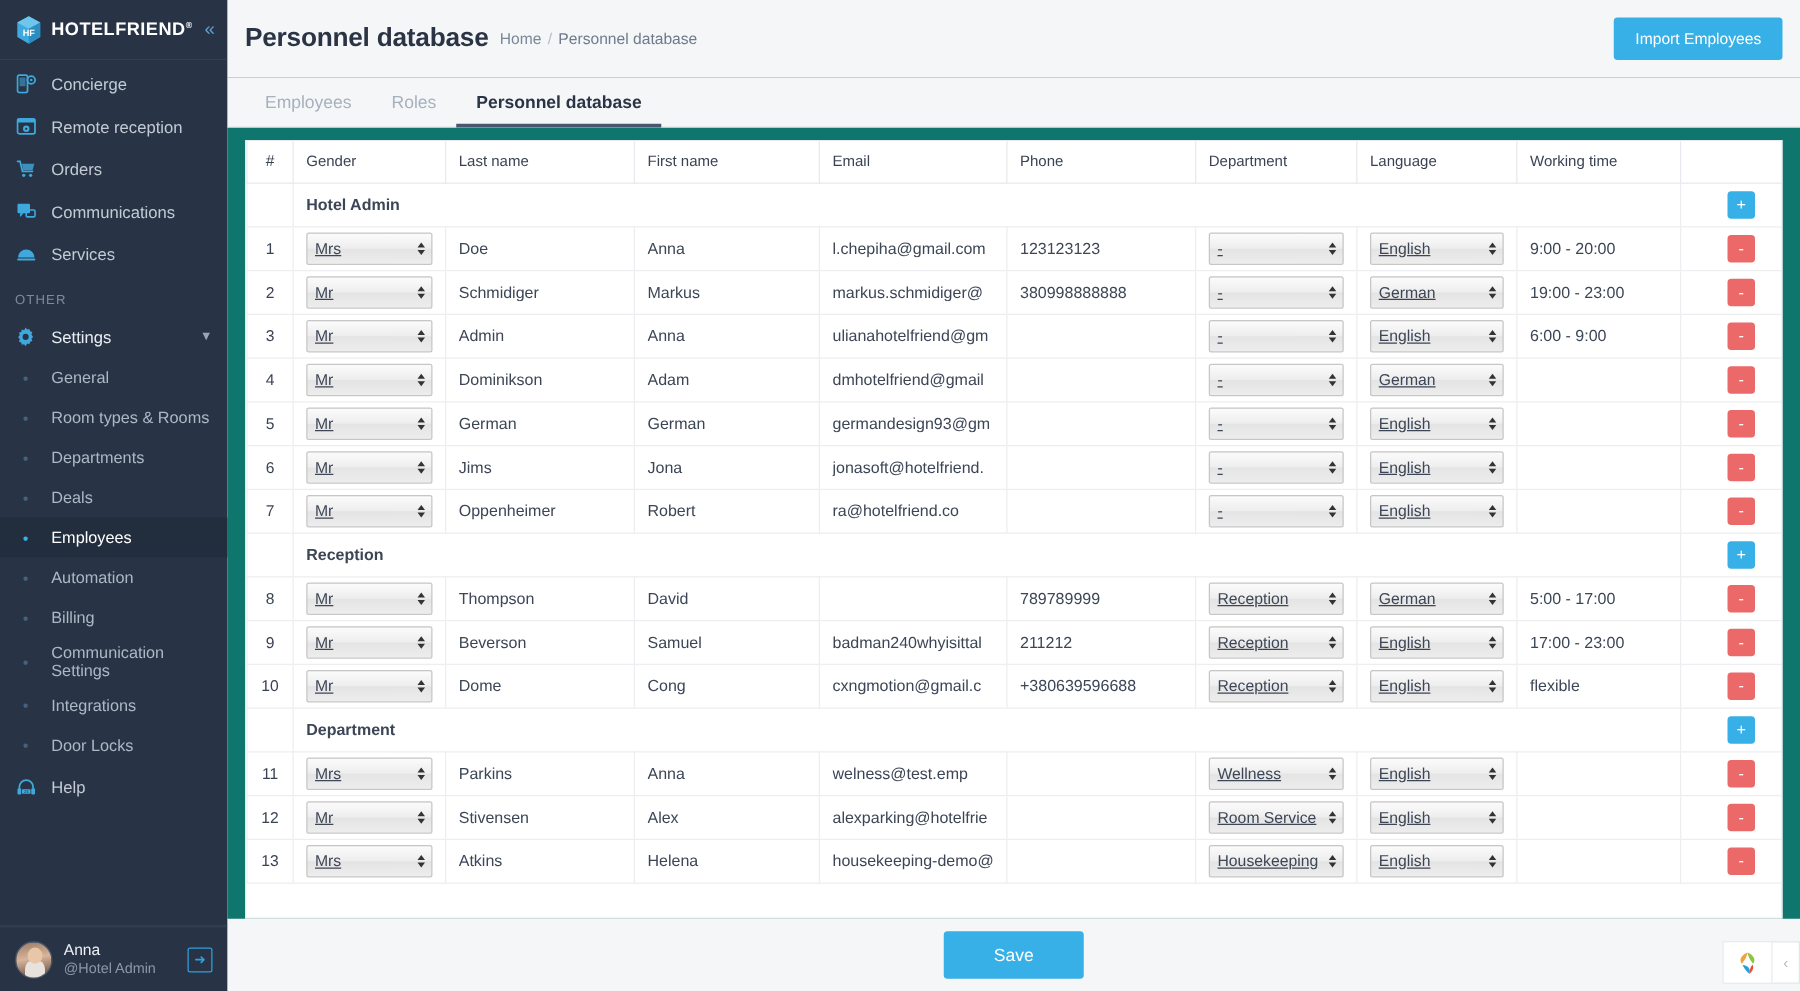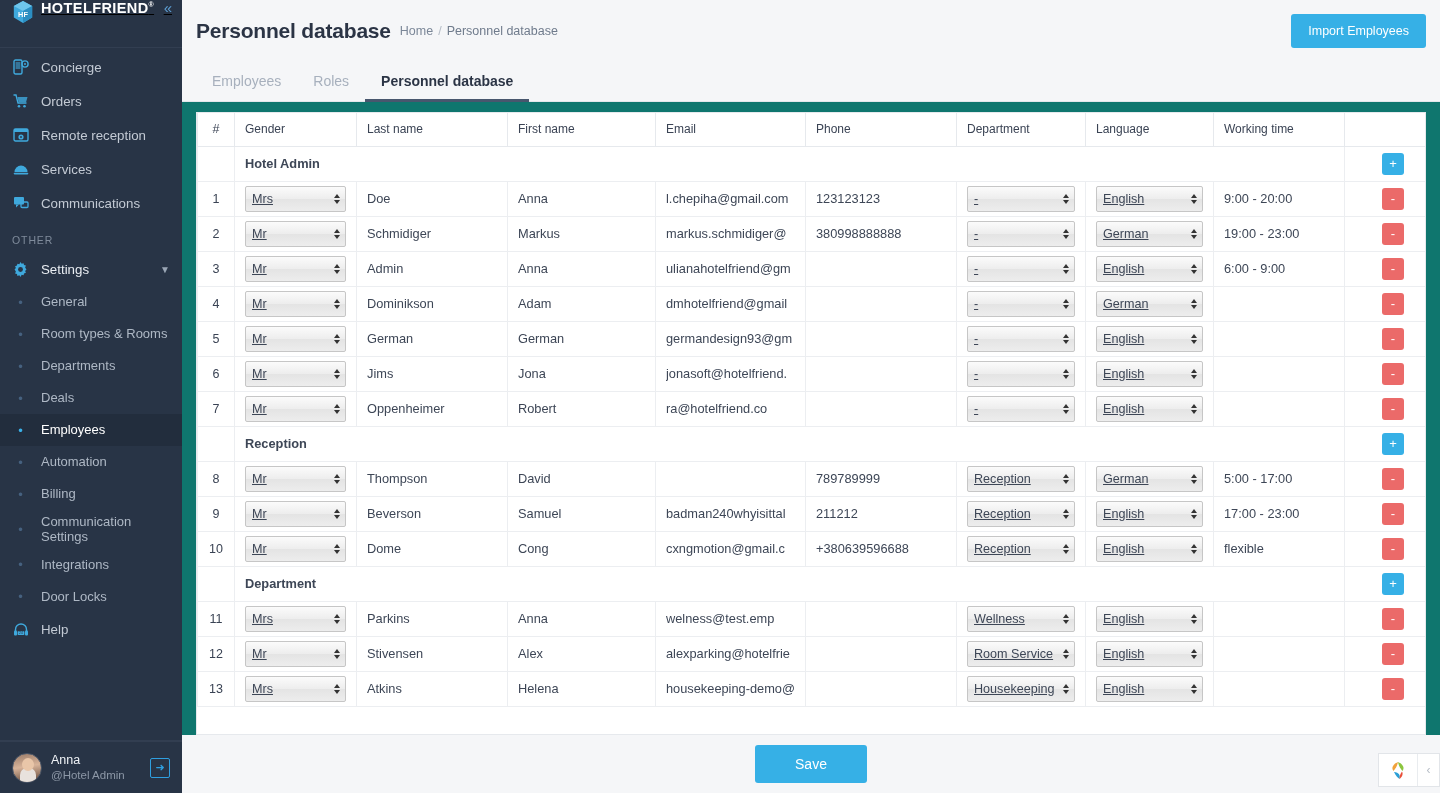--- a/index.html
+++ b/index.html
@@ -13,24 +13,23 @@
 
   
   .sidebar {
     width: 182px; height: 793px;
     background: #283446;
     display: flex; flex-direction: column;
     flex: 0 0 182px;
     position: relative;
   }
   .brand {
-    height: 48px; display: flex; 
+    height: 48px; display: flex; align-items: center;
     padding: 0 10px 0 12px; gap: 7px;
     border-bottom: 1px solid #323e51;
-    text-decoration: underline;
   }
   .brand-logo { width: 22px; height: 24px; flex: 0 0 22px; }
   .brand-name {
     color: #fff; font-size: 14.5px; font-weight: bold;
     letter-spacing: .4px; flex: 1; white-space: nowrap;
   }
   .brand-name sup { font-size: 7px; vertical-align: super; }
   .collapse-icon { color: #5e9fd4; font-size: 15px; line-height: 1; cursor: pointer; }
 
   .nav { padding-top: 2px; }
@@ -284,60 +283,60 @@
               <circle cx="12" cy="5" r="3.1" fill="none" stroke="#3fa9dd" stroke-width="1.4"></circle>
               <circle cx="12" cy="5" r="1" fill="#3fa9dd"></circle>
             </svg>
         </span>
         <span>Concierge</span>
       </div>
 
       <div class="nav-item">
         <span class="nav-icon">
           <svg width="16" height="16" viewBox="0 0 16 16">
+              <rect x="1" y="2" width="14" height="12" rx="1.5" fill="none" stroke="#3fa9dd" stroke-width="1.4"></rect>
+              <rect x="1" y="2" width="14" height="3" fill="#3fa9dd"></rect>
+              <circle cx="8" cy="10" r="2.6" fill="#3fa9dd"></circle>
+              <circle cx="8" cy="10" r=".9" fill="#283446"></circle>
+            </svg>
+        </span>
+        <span>Remote reception</span>
+      </div>
+
+      <div class="nav-item">
+        <span class="nav-icon">
+          <svg width="16" height="16" viewBox="0 0 16 16">
               <path d="M1 2h2l2 8h8" fill="none" stroke="#3fa9dd" stroke-width="1.4" stroke-linecap="round"></path>
               <path d="M4.5 4h10l-1.4 5H5.6z" fill="#3fa9dd" opacity=".8"></path>
               <circle cx="6" cy="13.2" r="1.3" fill="#3fa9dd"></circle>
               <circle cx="11.5" cy="13.2" r="1.3" fill="#3fa9dd"></circle>
             </svg>
         </span>
         <span>Orders</span>
-      </div>
-
-      <div class="nav-item">
-        <span class="nav-icon">
-          <svg width="16" height="16" viewBox="0 0 16 16">
-              <rect x="1" y="2" width="14" height="12" rx="1.5" fill="none" stroke="#3fa9dd" stroke-width="1.4"></rect>
-              <rect x="1" y="2" width="14" height="3" fill="#3fa9dd"></rect>
-              <circle cx="8" cy="10" r="2.6" fill="#3fa9dd"></circle>
-              <circle cx="8" cy="10" r=".9" fill="#283446"></circle>
-            </svg>
-        </span>
-        <span>Remote reception</span>
-      </div>
-
-      <div class="nav-item">
-        <span class="nav-icon">
-          <svg width="16" height="16" viewBox="0 0 16 16">
-              <path d="M1.5 11a6.5 6.5 0 0 1 13 0z" fill="#3fa9dd"></path>
-              <rect x="0.7" y="11.7" width="14.6" height="1.7" rx=".8" fill="#3fa9dd"></rect>
-            </svg>
-        </span>
-        <span>Services</span>
       </div>
 
       <div class="nav-item">
         <span class="nav-icon">
           <svg width="16" height="16" viewBox="0 0 16 16">
               <rect x="1" y="2" width="10" height="7.5" rx="1" fill="#3fa9dd"></rect>
               <path d="M3 9.5l0 3 3-3z" fill="#3fa9dd"></path>
               <rect x="8" y="7" width="7" height="5.5" rx="1" fill="none" stroke="#3fa9dd" stroke-width="1.3"></rect>
             </svg>
         </span>
         <span>Communications</span>
+      </div>
+
+      <div class="nav-item">
+        <span class="nav-icon">
+          <svg width="16" height="16" viewBox="0 0 16 16">
+              <path d="M1.5 11a6.5 6.5 0 0 1 13 0z" fill="#3fa9dd"></path>
+              <rect x="0.7" y="11.7" width="14.6" height="1.7" rx=".8" fill="#3fa9dd"></rect>
+            </svg>
+        </span>
+        <span>Services</span>
       </div>
 
       <div class="nav-section">OTHER</div>
 
       <div class="nav-item settings">
         <span class="nav-icon">
           <svg width="17" height="17" viewBox="0 0 16 16">
               <path d="M8 1l1.1 1.5 1.8-.5.4 1.85 1.8.5-.75 1.7L13.6 8l-1.25 1.45.75 1.7-1.8.5-.4 1.85-1.8-.5L8 15l-1.1-1.5-1.8.5-.4-1.85-1.8-.5.75-1.7L2.4 8l1.25-1.45-.75-1.7 1.8-.5.4-1.85 1.8.5z" fill="#3fa9dd"></path>
               <circle cx="8" cy="8" r="2.3" fill="#283446"></circle>
             </svg>

